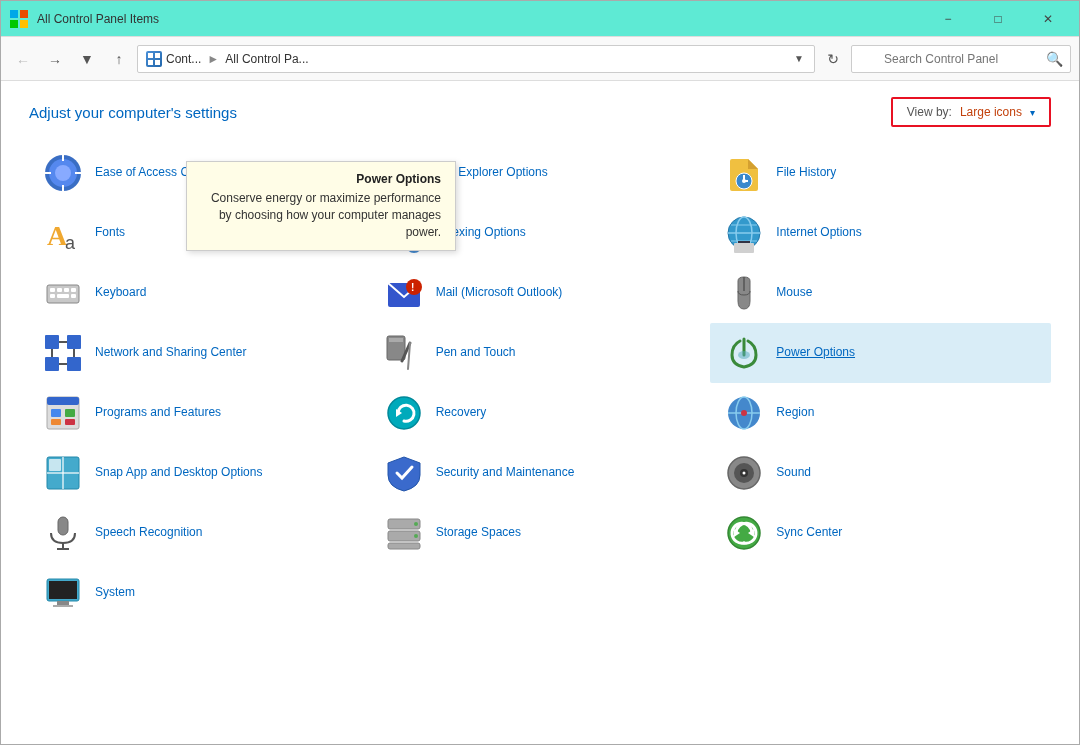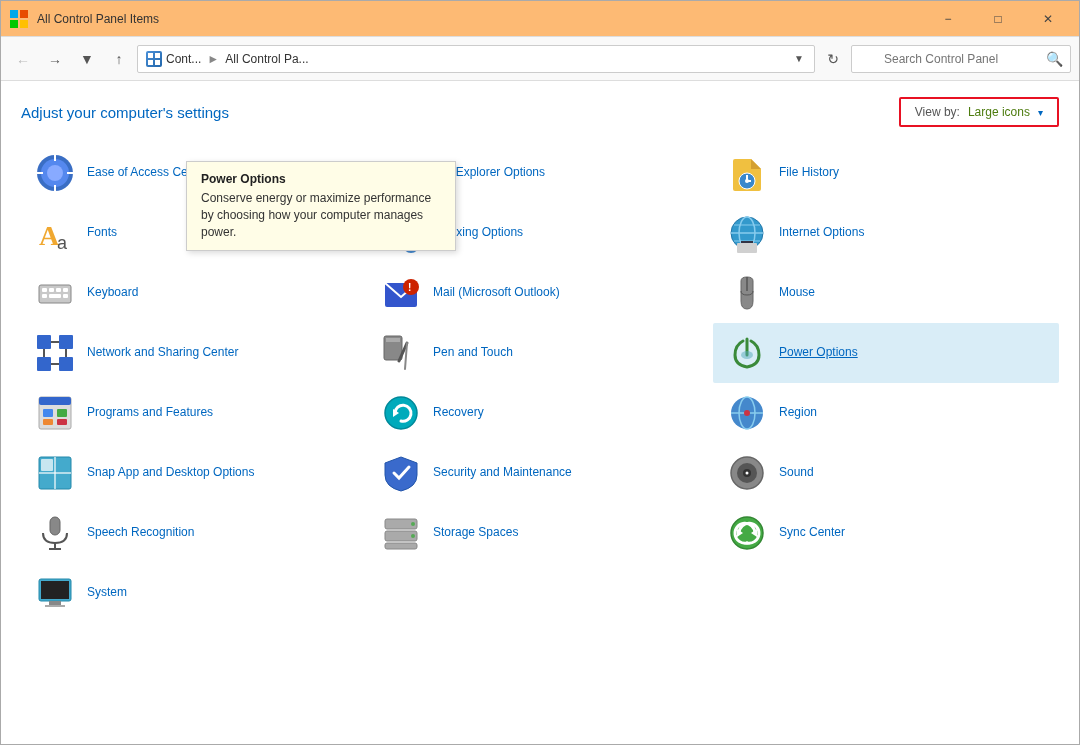--- a/index.html
+++ b/index.html
@@ -16,21 +16,21 @@
     .window {
       width: 1080px;
       height: 745px;
       background: #fff;
       border: 1px solid #aaa;
       display: flex;
       flex-direction: column;
     }
 
     .title-bar {
-      background: #fdba74;
+      background: #5eead4;
       height: 36px;
       display: flex;
       align-items: center;
       padding: 0 8px;
       border-bottom: 1px solid #ddd;
       flex-shrink: 0;
     }
     .title-bar-icon {
       width: 20px;
       height: 20px;
@@ -162,22 +162,23 @@
     
     .content-area {
       display: flex;
       flex: 1;
       overflow: hidden;
     }
 
     .main-panel {
       flex: 1;
       overflow-y: auto;
-      padding: 16px 20px;
+      padding: 16px 28px;
       position: relative;
+      text-align: right;
     }
 
     .main-panel::-webkit-scrollbar {
       width: 14px;
     }
     .main-panel::-webkit-scrollbar-track {
       background: #f0f0f0;
     }
     .main-panel::-webkit-scrollbar-thumb {
       background: #c0c0c0;
@@ -203,21 +204,21 @@
       border: 2px solid #e81123;
       padding: 6px 14px;
       border-radius: 2px;
       gap: 8px;
     }
     .view-by-label {
       color: #555;
       font-size: 12px;
     }
     .view-by-value {
-      color: #4d7c0f;
+      color: #c2410c;
       font-size: 12px;
       cursor: pointer;
     }
     .view-by-arrow {
       color: #0067c0;
       font-size: 10px;
     }
 
     
     .items-grid {

